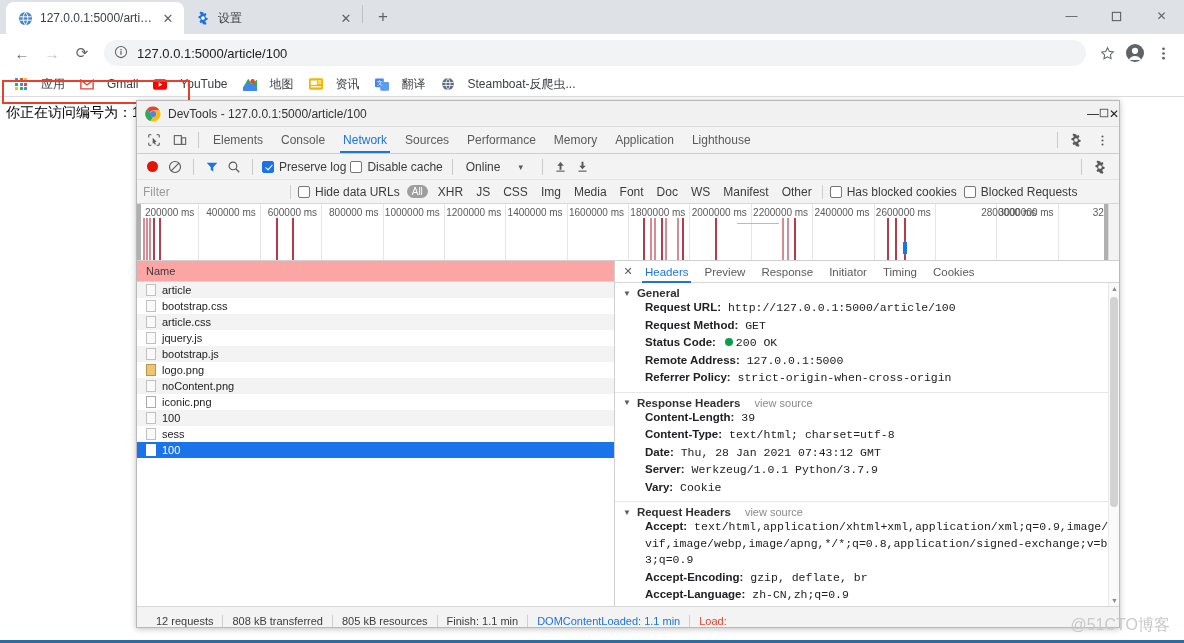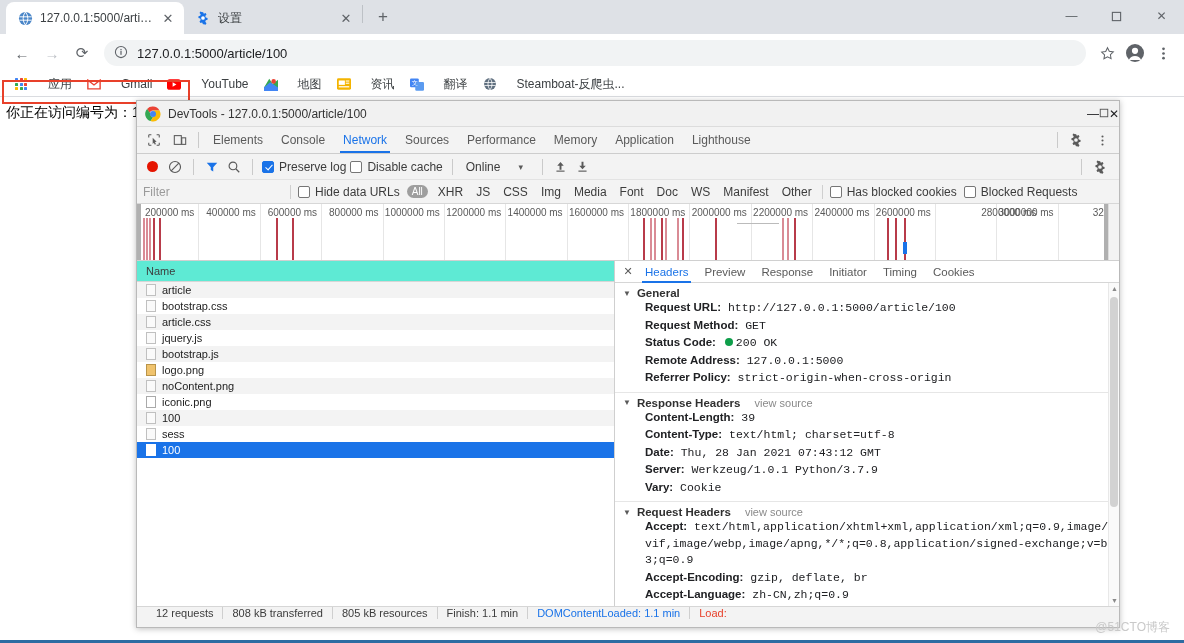--- a/index.html
+++ b/index.html
@@ -35,21 +35,21 @@
   .navbtn { width:28px; height:28px; display:flex; align-items:center; justify-content:center; color:#5f6368; font-size:15px; }
   .navbtn.dim { color:#bdc1c6; }
   .omnibox {
     flex:1; height:26px; background:#f1f3f4; border-radius:13px; display:flex; align-items:center;
     padding:0 10px; gap:9px; margin:0 6px; font-size:13px; color:#202124;
   }
   .omnibox .urltext { flex:1; white-space:nowrap; overflow:hidden; }
   .tbicon { width:26px; height:26px; display:flex; align-items:center; justify-content:center; color:#5f6368; }
 
   .bookmarks { height:25px; background:#fff; display:flex; align-items:center; padding:0 8px; gap:3px; border-bottom:1px solid #dadce0; }
-  .bm { display:flex; align-items:center; gap:20px; padding:2px 6px; font-size:12px; color:#3c4043; white-space:nowrap; }
+  .bm { display:flex; align-items:center; gap:13px; padding:2px 6px; font-size:12px; color:#3c4043; white-space:nowrap; }
   .bm .bmi { width:14px; height:14px; display:flex; align-items:center; justify-content:center; flex:0 0 14px; }
 
   
   .appsgrid { display:grid; grid-template-columns:repeat(3,3px); grid-template-rows:repeat(3,3px); gap:1.5px; }
   .appsgrid i { display:block; width:3px; height:3px; border-radius:0.5px; }
 
   
   .page { position:absolute; left:0; top:97px; right:0; bottom:0; background:#fff; }
   .pagetext {
     position:absolute; left:6px; top:7px; font-size:14px; color:#000;
@@ -105,21 +105,21 @@
   .ovlabel { position:absolute; top:3px; font-size:10px; color:#5a5a5a; transform:translateX(-100%); padding-right:4px; white-space:nowrap; }
   .ovbar { position:absolute; top:14px; width:2px; background:#b83b4a; }
   .ovbar.light { background:#d98b95; }
   .ovbar.blue { background:#1a73e8; }
   .ovgrayline { position:absolute; height:1px; background:#bbb; }
   .ovhandle { position:absolute; top:0; bottom:0; width:4px; background:#b0b0b0; }
 
   
   .dt-main { flex:1; display:flex; min-height:0; }
   .dt-list { width:478px; border-right:1px solid #cfcfcf; display:flex; flex-direction:column; background:#fff; }
-  .dt-listhead { height:21px; border-bottom:1px solid #d6d6d6; background:#5eead4;
+  .dt-listhead { height:21px; border-bottom:1px solid #d6d6d6; background:#fca5a5;
                  display:flex; align-items:center; padding-left:9px; font-size:11px; color:#3c3c3c; }
   .dt-rows { flex:1; overflow:hidden; }
   .nrow { height:16px; display:flex; align-items:center; padding-left:9px; gap:6px; font-size:11px; color:#222; }
   .nrow:nth-child(odd) { background:#f3f3f3; }
   .nrow.sel { background:#1a73e8; color:#fff; }
   .ficon { width:10px; height:12px; border:1px solid #c0c0c0; background:#fafafa; flex:0 0 10px; }
   .ficon.img { background:#f0c36d; border-color:#b9944a; }
   .ficon.white { background:#fff; border-color:#aaa; }
   .nrow.sel .ficon { background:#fff; border-color:#fff; }
 
@@ -138,27 +138,27 @@
   .hrow { padding-left:22px; font-size:11.5px; line-height:16.5px; color:#202124;
           font-family:"Liberation Mono", monospace; word-break:break-all; }
   .hkey { font-family:"Liberation Sans", sans-serif; font-weight:bold; font-size:11.5px; color:#202124; }
   .statusdot { display:inline-block; width:8px; height:8px; border-radius:50%; background:#0e9e4a; margin:0 3px 0 2px; }
 
   .dt-scroll { position:absolute; right:0; top:22px; bottom:0; width:11px; background:#fafafa; border-left:1px solid #e8e8e8; }
   .dt-scroll .thumb { position:absolute; left:1px; width:8px; background:#d2d2d2; border-radius:4px; }
   .dt-scroll .arr { position:absolute; left:0; width:11px; height:11px; display:flex; align-items:center; justify-content:center; font-size:7px; color:#8a8a8a; }
 
   .dt-status { height:21px; border-top:1px solid #d6d6d6; background:#f3f3f3;
-               display:flex; align-items:flex-start; padding:0 10px; gap:0; font-size:11px; color:#3c3c3c; }
+               display:flex; align-items:flex-end; padding:0 10px; gap:0; font-size:11px; color:#3c3c3c; }
   .stitem { padding:0 9px; white-space:nowrap; }
   .stsep { width:1px; height:12px; background:#cfcfcf; }
   .stitem.blue { color:#1a73e8; }
   .stitem.red { color:#e8402a; }
 
-  .watermark { position:absolute; right:14px; bottom:7px; font-size:12px; color:#c9c9c9;text-align:center; }
+  .watermark { position:absolute; right:14px; bottom:7px; font-size:16px; color:#c9c9c9;text-align:center; }
   .taskbarline { position:absolute; left:0; right:0; bottom:0; height:3px; background:#2d6ca2; }
 </style>
 </head>
 <body>
 
 <div class="browser">
 
   <div class="tabstrip">
     <div class="tab active">
       <span class="favicon">

